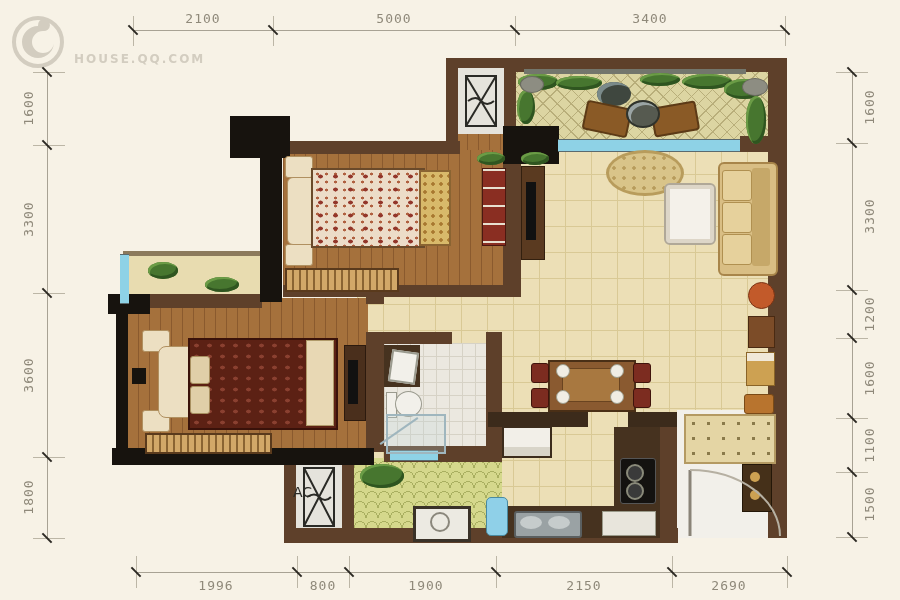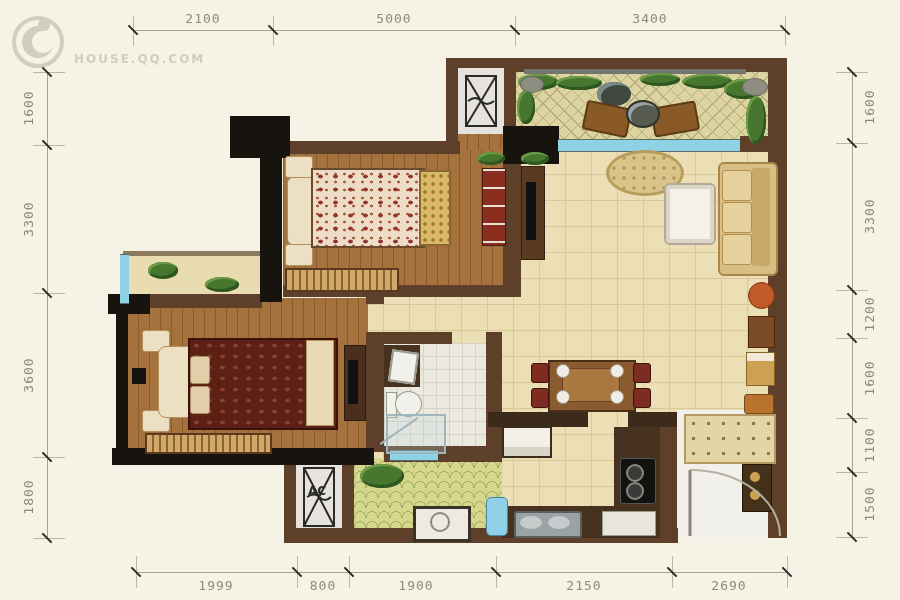--- a/index.html
+++ b/index.html
@@ -75,23 +75,23 @@
   <div class="a ext" style="left:349px;top:556px;width:1px;height:32px"></div>
   <div class="a ext" style="left:496px;top:556px;width:1px;height:32px"></div>
   <div class="a ext" style="left:672px;top:556px;width:1px;height:32px"></div>
   <div class="a ext" style="left:787px;top:556px;width:1px;height:32px"></div>
   <div class="a tk" style="left:136px;top:572px"></div>
   <div class="a tk" style="left:297px;top:572px"></div>
   <div class="a tk" style="left:349px;top:572px"></div>
   <div class="a tk" style="left:496px;top:572px"></div>
   <div class="a tk" style="left:672px;top:572px"></div>
   <div class="a tk" style="left:787px;top:572px"></div>
-  <div class="a dlab" style="left:216px;top:585px">1999</div>
+  <div class="a dlab" style="left:216px;top:585px">1996</div>
   <div class="a dlab" style="left:323px;top:585px">800</div>
-  <div class="a dlab" style="left:416px;top:585px">1900</div>
+  <div class="a dlab" style="left:426px;top:585px">1900</div>
   <div class="a dlab" style="left:584px;top:585px">2150</div>
   <div class="a dlab" style="left:729px;top:585px">2690</div>
 
   <div class="a rail" style="left:47px;top:72px;width:1px;height:466px"></div>
   <div class="a ext" style="left:33px;top:72px;width:32px;height:1px"></div>
   <div class="a ext" style="left:33px;top:145px;width:32px;height:1px"></div>
   <div class="a ext" style="left:33px;top:293px;width:32px;height:1px"></div>
   <div class="a ext" style="left:33px;top:457px;width:32px;height:1px"></div>
   <div class="a ext" style="left:33px;top:538px;width:32px;height:1px"></div>
   <div class="a tk" style="left:47px;top:72px"></div>
@@ -193,21 +193,21 @@
       <rect x="2" y="2" width="30" height="50" fill="none" stroke="#2a2a26" stroke-width="2"></rect>
       <path d="M2 2 L32 52 M32 2 L2 52 M4 27 q8 -6 13 0 q6 6 13 0" fill="none" stroke="#2a2a26" stroke-width="2"></path>
     </svg>
   </div>
   <div class="a" style="left:302px;top:466px;width:34px;height:62px">
     <svg width="34" height="62" viewBox="0 0 34 62">
       <rect x="2" y="2" width="30" height="58" fill="none" stroke="#2a2a26" stroke-width="2"></rect>
       <path d="M2 2 L32 60 M32 2 L2 60 M5 31 q8 -5 12 0 q6 6 12 0" fill="none" stroke="#2a2a26" stroke-width="2"></path>
     </svg>
   </div>
-  <div class="a" style="left:308px;top:484px;font-size:12px;font-weight:bold;color:#2a2a26">AC</div>
+  <div class="a" style="left:293px;top:484px;font-size:14px;font-weight:normal;color:#2a2a26">AC</div>
 
   <div class="a cream" style="left:285px;top:156px;width:26px;height:20px;border-radius:3px"></div>
   <div class="a cream" style="left:285px;top:244px;width:26px;height:20px;border-radius:3px"></div>
   <div class="a cream" style="left:287px;top:177px;width:26px;height:66px;border-radius:6px 0 0 6px"></div>
   <div class="a" style="left:311px;top:168px;width:110px;height:76px;background:#ecdcc8;border:2px solid #6a4a2a;
        background-image:radial-gradient(#93362a 2px,transparent 2.6px),radial-gradient(#b06040 1.4px,transparent 1.9px);
        background-size:15px 13px,9px 8px"></div>
   <div class="a" style="left:419px;top:170px;width:28px;height:72px;background:#d8b96a;border:2px solid #8a6432;
        background-image:radial-gradient(#a87830 1.5px,transparent 2px);background-size:8px 8px"></div>
   <div class="a stripe" style="left:285px;top:268px;width:110px;height:20px"></div>

